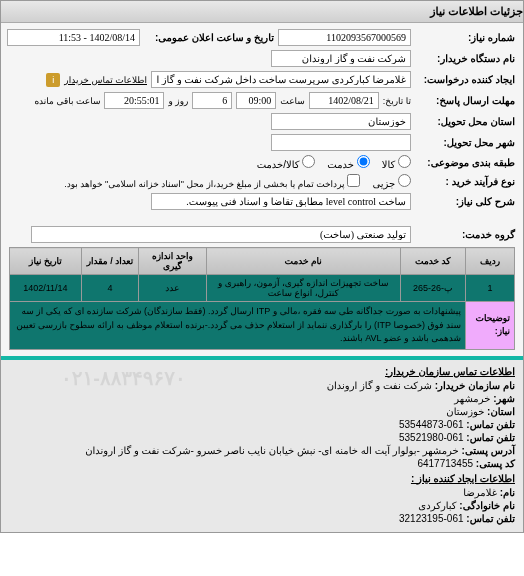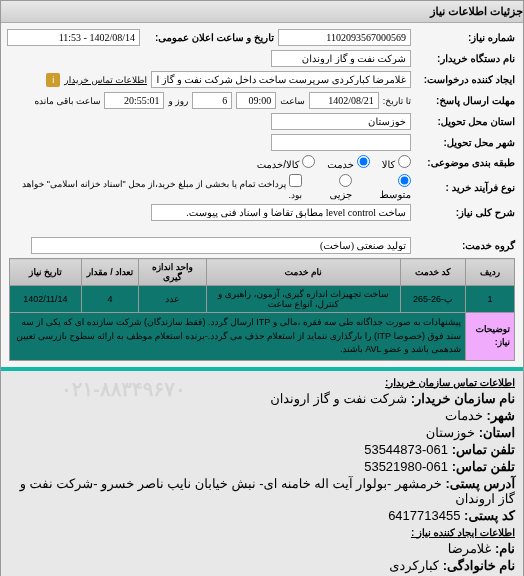--- a/index.html
+++ b/index.html
@@ -87,21 +87,21 @@
   background: #e8e8e8;
   padding: 6px 8px;
   border-top: 4px solid #14b8a6;
 }
 .contact-title {
   font-weight: bold;
   text-decoration: underline;
   margin-bottom: 3px;
   font-size: 10px;
 }
-.contact-line { font-size: 13px; margin-bottom: 2px; }
+.contact-line { font-size: 10px; margin-bottom: 2px; }
 .contact-line b { font-weight: bold; }
 .phone-big {
   position: absolute;
   font-size: 20px;
   color: rgba(0,0,0,0.08);
   font-weight: bold;
   left: 60px;
   pointer-events: none;
   letter-spacing: 1px;
 }
@@ -155,21 +155,20 @@
       <span class="label">طبقه بندی موضوعی:</span>
       <div class="radio-group">
         <label><input type="radio" name="t" style=""> <span>کالا</span></label>
         <label><input type="radio" name="t" checked="" style=""> <span>خدمت</span></label>
         <label><input type="radio" name="t" style=""> <span>کالا/خدمت</span></label>
       </div>
     </div>
     <div class="row">
       <span class="label">نوع فرآیند خرید :</span>
       <div class="radio-group">
-        <label><input type="radio" name="p" checked="" style=""> <span>متوسط</span></label>
         <label><input type="radio" name="p" style=""> <span>جزیی</span></label>
         <label><input type="checkbox" style=""> <span style="font-size:9px">پرداخت تمام یا بخشی از مبلغ خرید،از محل "اسناد خزانه اسلامی" خواهد بود.</span></label>
       </div>
     </div>
     <div class="row">
       <span class="label">شرح کلی نیاز:</span>
       <input class="inp" style="width: 260px;" value="ساخت level control مطابق تقاضا و اسناد فنی پیوست.">
     </div>
   </div>
 
@@ -205,21 +204,21 @@
           <td colspan="5">پیشنهادات به صورت جداگانه طی سه فقره ،مالی و ITP ارسال گردد. (فقط سازندگان) شرکت سازنده ای که یکی از سه سند فوق (خصوصا ITP) را بارگذاری ننماید از استعلام حذف می گردد.-برنده استعلام موظف به ارائه سطوح بازرسی تعیین شدهمی باشد و عضو AVL باشند.</td>
         </tr>
       </tbody>
     </table>
   </div>
 
   <div class="contact-section contact-wrap">
     <span class="phone-big">۰۲۱-۸۸۳۴۹۶۷۰</span>
     <div class="contact-title">اطلاعات تماس سازمان خریدار:</div>
     <div class="contact-line"><b>نام سازمان خریدار:</b> <span>شرکت نفت و گاز اروندان</span></div>
-    <div class="contact-line"><b>شهر:</b> <span>خدمات</span></div>
+    <div class="contact-line"><b>شهر:</b> <span>خرمشهر</span></div>
     <div class="contact-line"><b>استان:</b> <span>خوزستان</span></div>
     <div class="contact-line"><b>تلفن تماس:</b> <span>061-53544873</span></div>
     <div class="contact-line"><b>تلفن تماس:</b> <span>061-53521980</span></div>
     <div class="contact-line"><b>آدرس پستی:</b> <span>خرمشهر -بولوار آیت اله خامنه ای- نبش خیابان نایب ناصر خسرو -شرکت نفت و گاز اروندان</span></div>
     <div class="contact-line"><b>کد پستی:</b> <span>6417713455</span></div>
     <div class="contact-title" style="margin-top:4px">اطلاعات ایجاد کننده نیاز :</div>
     <div class="contact-line"><b>نام:</b> <span>غلامرضا</span></div>
     <div class="contact-line"><b>نام خانوادگی:</b> <span>کبارکردی</span></div>
     <div class="contact-line"><b>تلفن تماس:</b> <span>061-32123195</span></div>
   </div>

